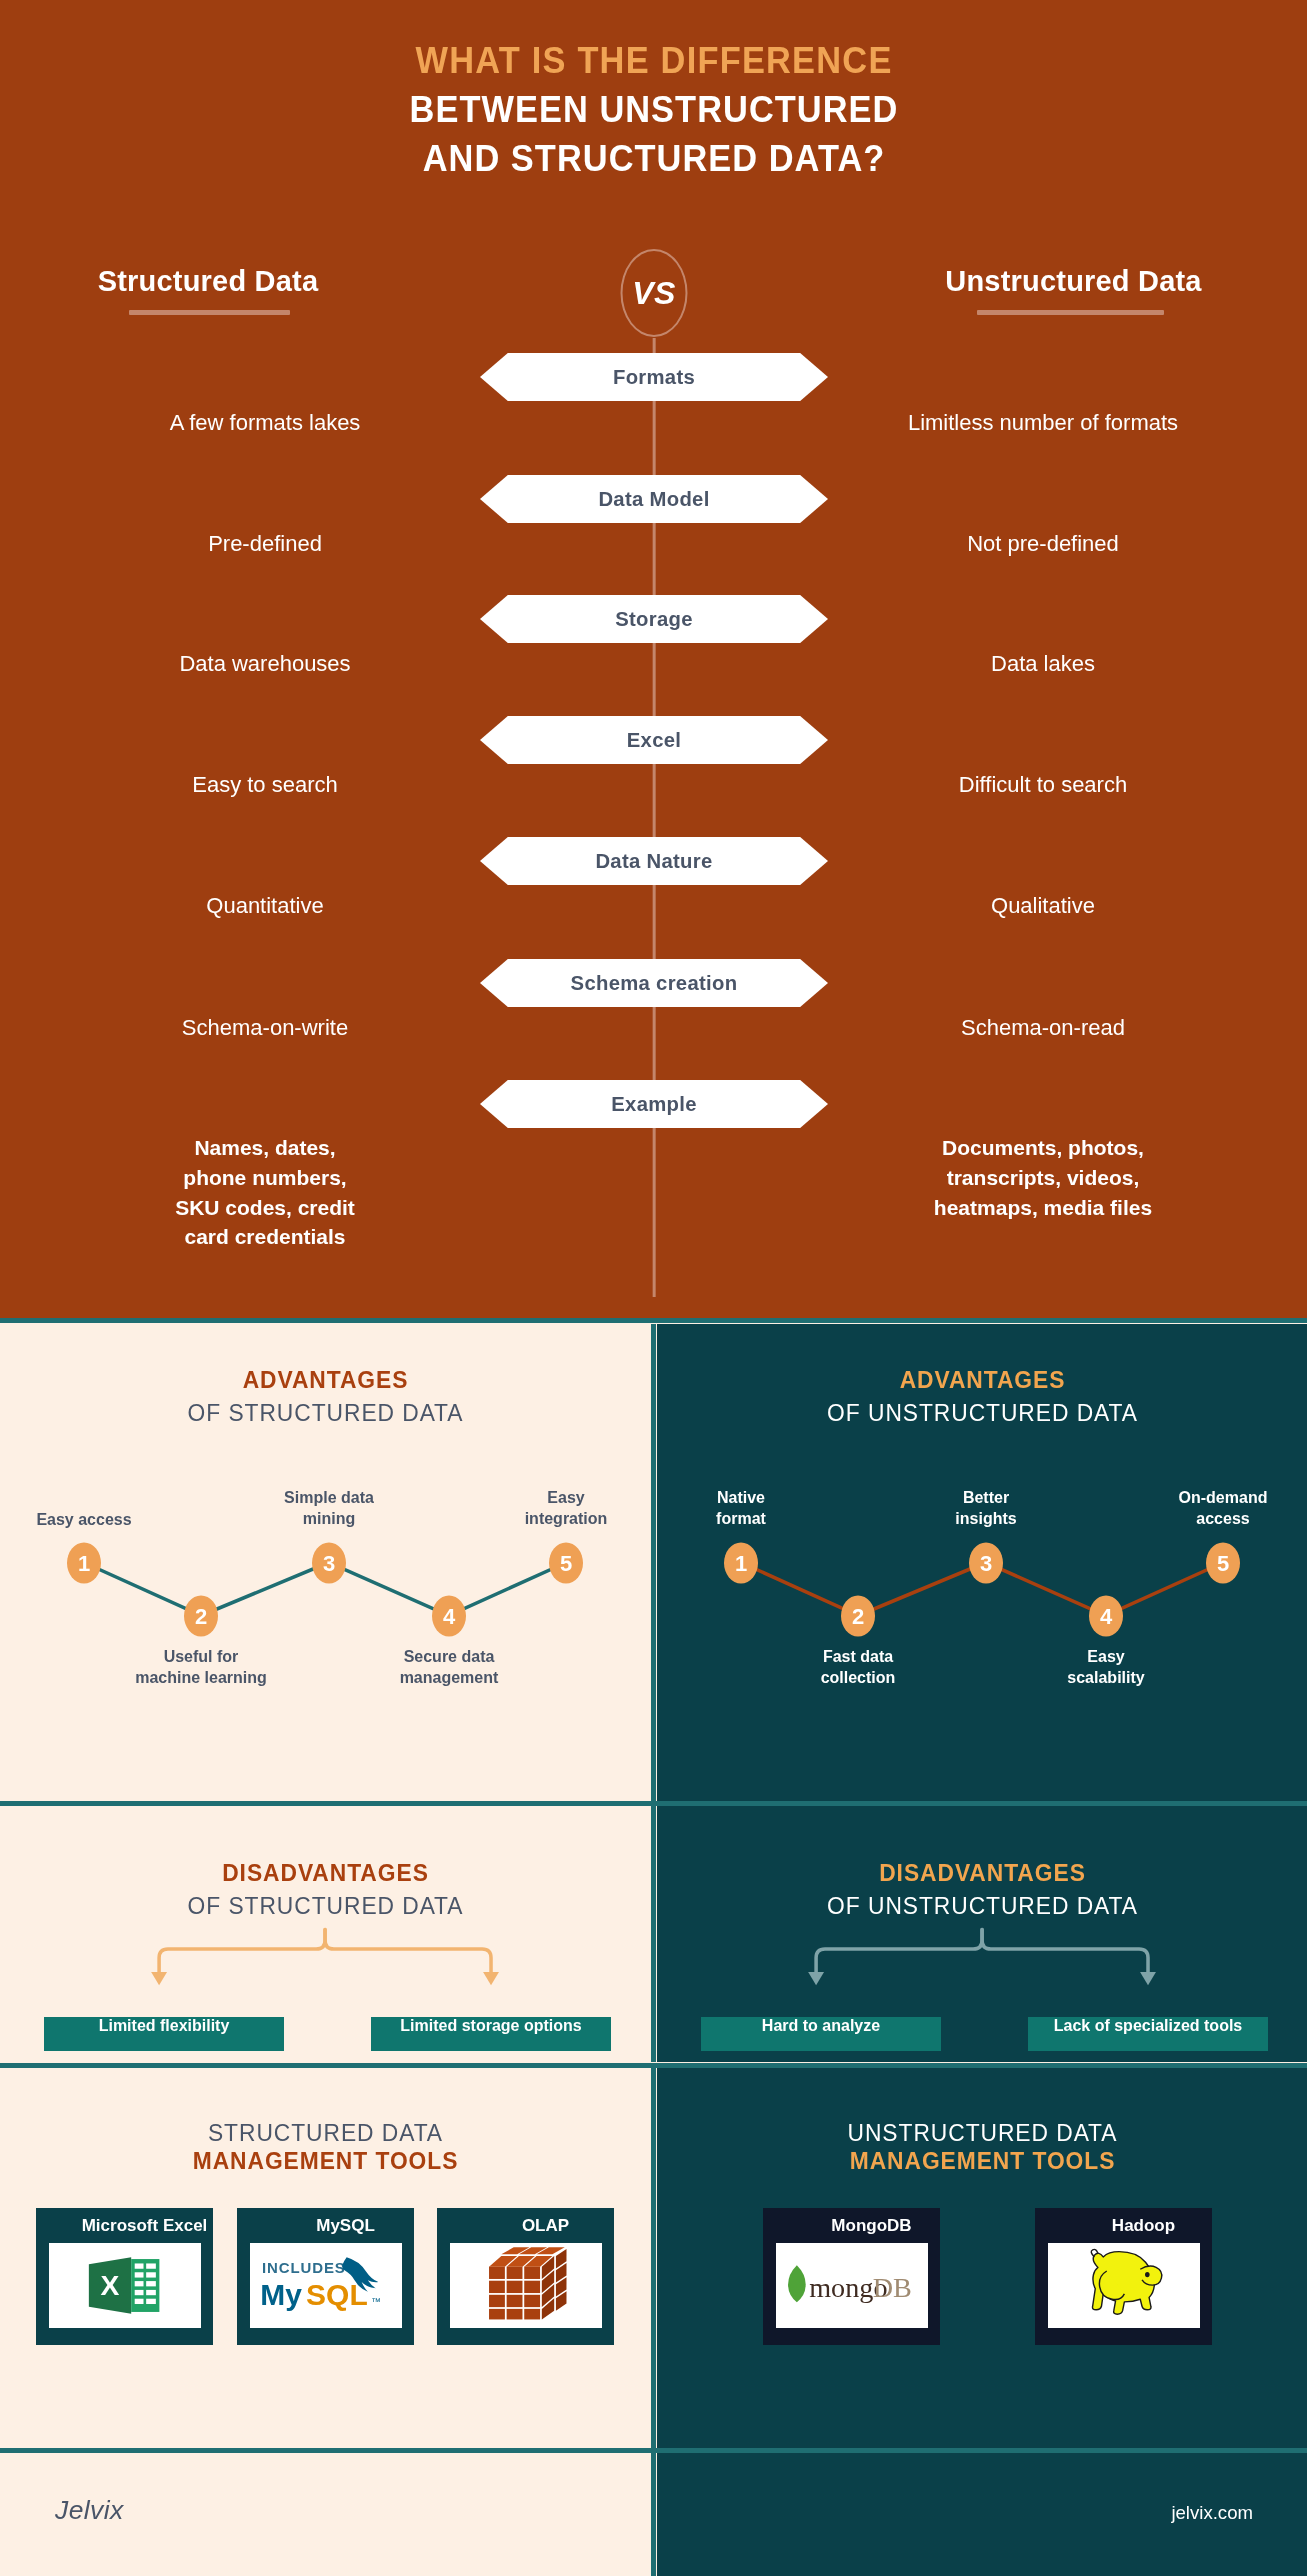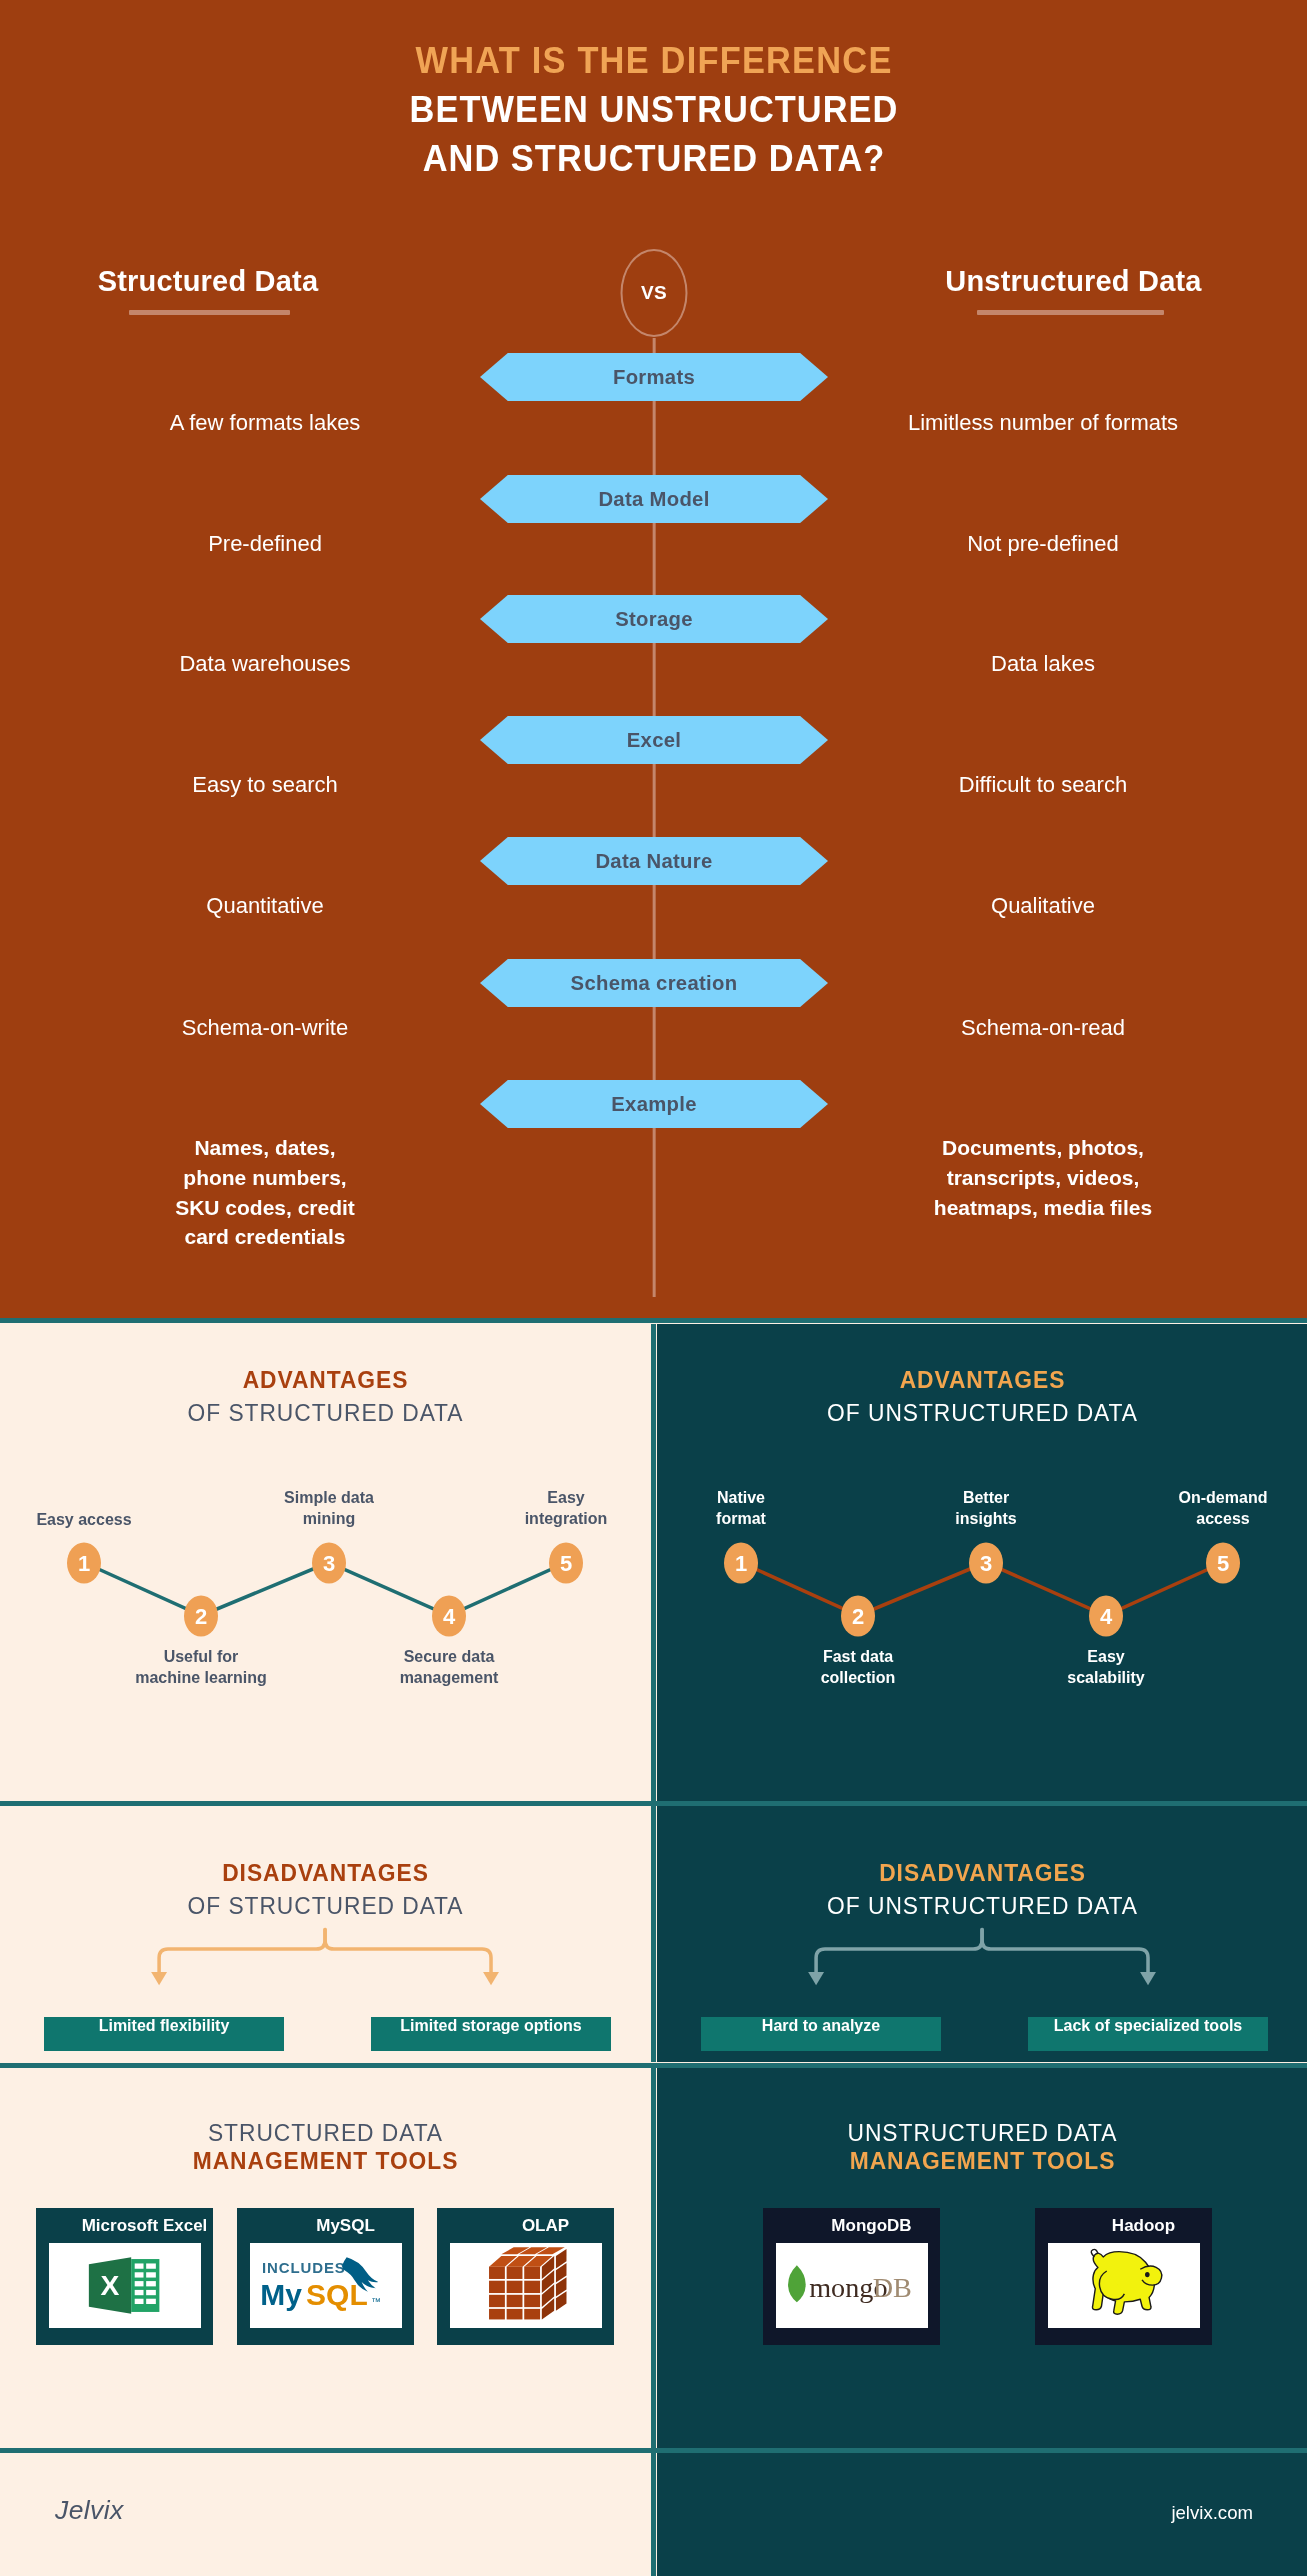--- a/index.html
+++ b/index.html
@@ -44,30 +44,30 @@
   .col-head-left .ch-rule  { width: 161px; margin-left: 71px; }
   .col-head-right .ch-rule { width: 187px; margin-left: 80px; }
 
   
   .vs-badge {
     position: absolute; left: 50%; top: 249px; transform: translateX(-50%);
     width: 67px; height: 88px; border: 2.7px solid #C4866B; border-radius: 50%;
     display: flex; align-items: center; justify-content: center;
     z-index: 4; background: #9E3E10;
   }
-  .vs-badge span { font-size: 19px; font-weight: bold; color: #FFFFFF; letter-spacing: 0.4px; }
+  .vs-badge span { font-size: 32px; font-weight: bold; color: #FFFFFF; letter-spacing: 0.4px; font-style: italic; }
 
   
   .spine {
     position: absolute; left: 50%; top: 338px; width: 2.7px; height: 959px;
     background: #C4866B; transform: translateX(-50%); z-index: 1;
   }
   .banner {
     position: absolute; left: 50%; transform: translateX(-50%);
-    width: 348px; height: 48px; background: #7dd3fc;
+    width: 348px; height: 48px; background: #ffffff;
     display: flex; align-items: center; justify-content: center;
     clip-path: polygon(0% 50%, 8% 0%, 92% 0%, 100% 50%, 92% 100%, 8% 100%);
     z-index: 3;
   }
   .banner span { font-size: 20.3px; font-weight: bold; color: #4A5568; letter-spacing: 0.3px; }
 
   .row-left, .row-right {
     position: absolute; font-size: 22px; color: #FFFFFF; line-height: 1.42;
   }
   .row-left  { left: 53px;  width: 424px; text-align: center; }

